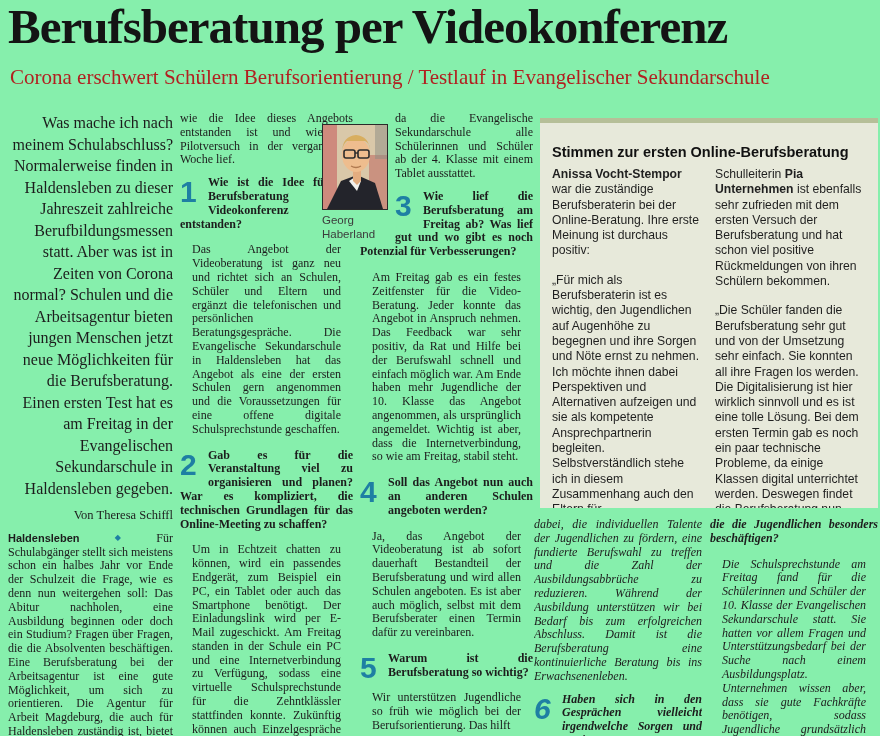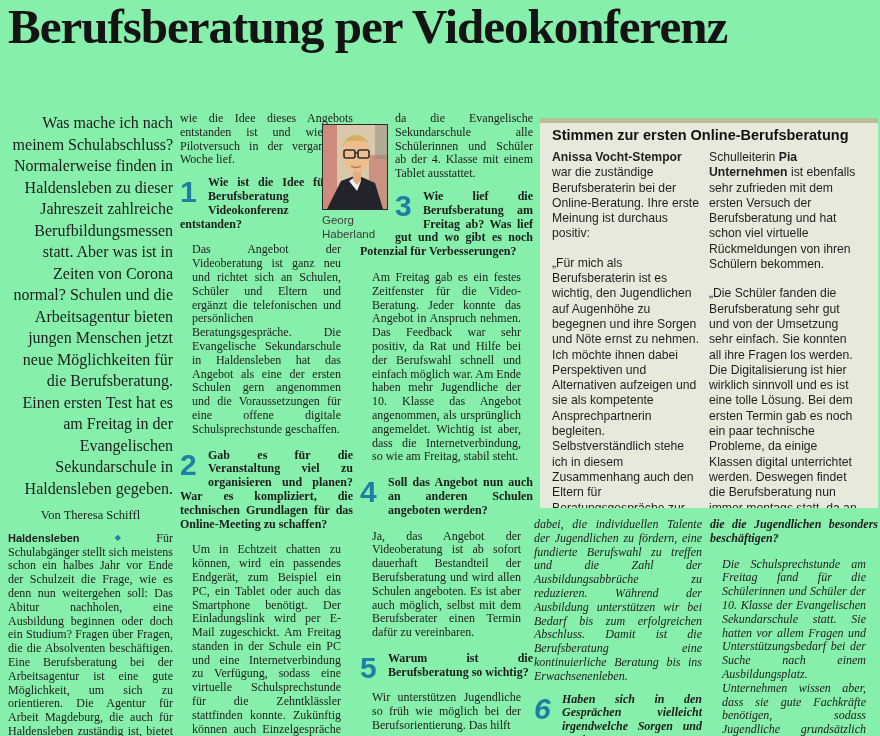--- a/index.html
+++ b/index.html
@@ -11,57 +11,58 @@
             font-family:"Liberation Serif","DejaVu Serif",serif;}
   .subhead{position:absolute;left:10px;top:64px;width:860px;
            font-size:21px;line-height:26px;color:#b12020;font-weight:normal;}
   
   .col{position:absolute;top:112px;height:624px;overflow:hidden;
        font-size:12px;line-height:13.8px;text-align:justify;hyphens:auto;overflow-wrap:break-word;}
   #col1{left:8px;width:165px;}
   #col2{left:180px;width:173px;}
   #col3{left:360px;width:173px;}
   .lead{font-size:16px;line-height:21.5px;text-align:right;margin:0 0 10px 0;}
-  .byline{margin:2px 0 8px 0;font-size:12.5px;text-align:center;}
+  .byline{margin:2px 0 8px 0;font-size:12.5px;text-align:right;}
   .dateline-city{font-family:"Liberation Sans","DejaVu Sans",sans-serif;font-weight:bold;font-size:11px;margin-top:11px;}
   .diamond{color:#1e7fa3;font-size:8px;vertical-align:2px;padding:0 1px;}
   p.body{margin:0;}
   
   .qa{margin-top:9px;}
   .qnum{float:left;width:23px;margin:3px 5px 0 0;
         font-family:"Liberation Sans","DejaVu Sans",sans-serif;
         font-weight:bold;font-size:30px;line-height:26px;color:#1e7fa3;text-align:left;}
   p.q{margin:0;font-weight:bold;}
   p.a{margin:12px;}
   
   #photo-block{position:absolute;left:322px;top:124px;width:66px;}
   .photo-frame{width:64px;height:84px;border:1px solid #2a2a2a;overflow:hidden;background:#d8c7a8;}
   .photo-caption{margin-top:3px;font-family:"Liberation Sans","DejaVu Sans",sans-serif;
                  font-size:11.5px;line-height:14px;color:#3c3c3c;text-align:left;}
   .photo-spacer{float:left;width:35px;height:120px;}
   
   #sidebar{position:absolute;left:540px;top:118px;width:338px;height:390px;box-sizing:border-box;
-           background:#e7e9da;border-top:5px solid #b6bf98;padding:4px 12px 10px 12px;
+           background:#e7e9da;border-top:5px solid #b6bf98;padding:21px 12px 10px 12px;
            font-family:"Liberation Sans","DejaVu Sans",sans-serif;color:#1f1f1f;overflow:hidden;}
   .sb-title{margin:0 0 6px 0;font-size:14.5px;line-height:17px;font-weight:bold;color:#111;}
-  .sb-cols{display:flex;gap:7px;}
+  .sb-cols{display:flex;gap:13px;}
   .sb-col{width:150px;font-size:12.2px;line-height:15.3px;text-align:left;}
   .sb-col p{margin:0 0 14px 0;}
   
   #col5{left:534px;top:518px;width:168px;height:218px;}
   #col6{left:710px;top:518px;width:168px;height:218px;}
   .low{position:absolute;overflow:hidden;font-size:12px;line-height:13.8px;
        text-align:justify;hyphens:auto;overflow-wrap:break-word;font-style:italic;}
 </style>
 </head>
 <body>
 
 <div id="page">
 
   <h1 class="headline">Berufsberatung per Videokonferenz</h1>
+  <div class="subhead">Corona erschwert Schülern Berufsorientierung / Testlauf in Evangelischer Sekundarschule</div>
 
   <div class="col" id="col1">
     <p class="lead">Was mache ich nach meinem Schulabschluss? Normalerweise finden in Haldensleben zu dieser Jahreszeit zahlreiche Berufbildungsmessen statt. Aber was ist in Zeiten von Corona normal? Schulen und die Arbeitsagentur bieten jungen Menschen jetzt neue Möglichkeiten für die Berufsberatung. Einen ersten Test hat es am Freitag in der Evangelischen Sekundarschule in Haldensleben gegeben.</p>
     <p class="byline">Von Theresa Schiffl</p>
     <p class="body"><span class="dateline-city">Haldensleben</span><span class="diamond">◆</span><span>Für Schulabgänger stellt sich meistens schon ein halbes Jahr vor Ende der Schulzeit die Frage, wie es denn nun weitergehen soll: Das Abitur nachholen, eine Ausbildung beginnen oder doch ein Studium? Fragen über Fragen, die die Absolventen beschäftigen. Eine Berufsberatung bei der Arbeitsagentur ist eine gute Möglichkeit, um sich zu orientieren. Die Agentur für Arbeit Magdeburg, die auch für Haldensleben zuständig ist, bietet nun wegen der Corona-Krise eine Berufsberatung per Videokonferenz an. Georg Haberland, Pressesprecher der Arbeitsagentur, hat im Interview mit der Volksstimme erklärt,</span></p>
   </div>
 
   <div class="col" id="col2">
     <p class="body">wie die Idee dieses Angebots entstanden ist und wie der Pilotversuch in der vergangenen Woche lief.</p>
     <div class="qa">
@@ -118,21 +119,21 @@
   </div>
 
   <div id="sidebar">
     <h2 class="sb-title">Stimmen zur ersten Online-Berufsberatung</h2>
     <div class="sb-cols">
       <div class="sb-col">
         <p><b>Anissa Vocht-Stempor</b><span> war die zuständige Berufsberaterin bei der Online-Beratung. Ihre erste Meinung ist durchaus positiv:</span></p>
         <p>„Für mich als Berufsberaterin ist es wichtig, den Jugendlichen auf Augenhöhe zu begegnen und ihre Sorgen und Nöte ernst zu nehmen. Ich möchte ihnen dabei Perspektiven und Alternativen aufzeigen und sie als kompetente Ansprechpartnerin begleiten. Selbstverständlich stehe ich in diesem Zusammenhang auch den Eltern für Beratungsgespräche zur Verfügung. Häufig wünschen die Jugendlichen auch gemeinsame Gespräche mit den Eltern. Der Video-Chat ist eine gute Möglichkeit, um einfach und sicher mit Jugendlichen und Eltern ins Gespräch zu kommen.“</p>
       </div>
       <div class="sb-col">
-        <p><span>Schulleiterin </span><b>Pia Unternehmen</b><span> ist ebenfalls sehr zufrieden mit dem ersten Versuch der Berufsberatung und hat schon viel virtuelle Rückmeldungen von ihren Schülern bekommen.</span></p>
+        <p><span>Schulleiterin </span><b>Pia Unternehmen</b><span> ist ebenfalls sehr zufrieden mit dem ersten Versuch der Berufsberatung und hat schon viel positive Rückmeldungen von ihren Schülern bekommen.</span></p>
         <p>„Die Schüler fanden die Berufsberatung sehr gut und von der Umsetzung sehr einfach. Sie konnten all ihre Fragen los werden. Die Digitalisierung ist hier wirklich sinnvoll und es ist eine tolle Lösung. Bei dem ersten Termin gab es noch ein paar technische Probleme, da einige Klassen digital unterrichtet werden. Deswegen findet die Berufsberatung nun immer montags statt, da an diesem Tag unsere Internetverbindung stabiler ist. Für den zweiten Termin haben sich schon einige Schüler angemeldet.“</p>
       </div>
     </div>
   </div>
 
   <div class="low" id="col5">
     <p class="body">dabei, die individuellen Talente der Jugendlichen zu fördern, eine fundierte Berufswahl zu treffen und die Zahl der Ausbildungsabbrüche zu reduzieren. Während der Ausbildung unterstützen wir bei Bedarf bis zum erfolgreichen Abschluss. Damit ist die Berufsberatung eine kontinuierliche Beratung bis ins Erwachsenenleben.</p>
     <div class="qa">
       <div class="qnum">6</div>
       <p class="q">Haben sich in den Gesprächen vielleicht irgendwelche Sorgen und Nöte gezeigt,</p>

